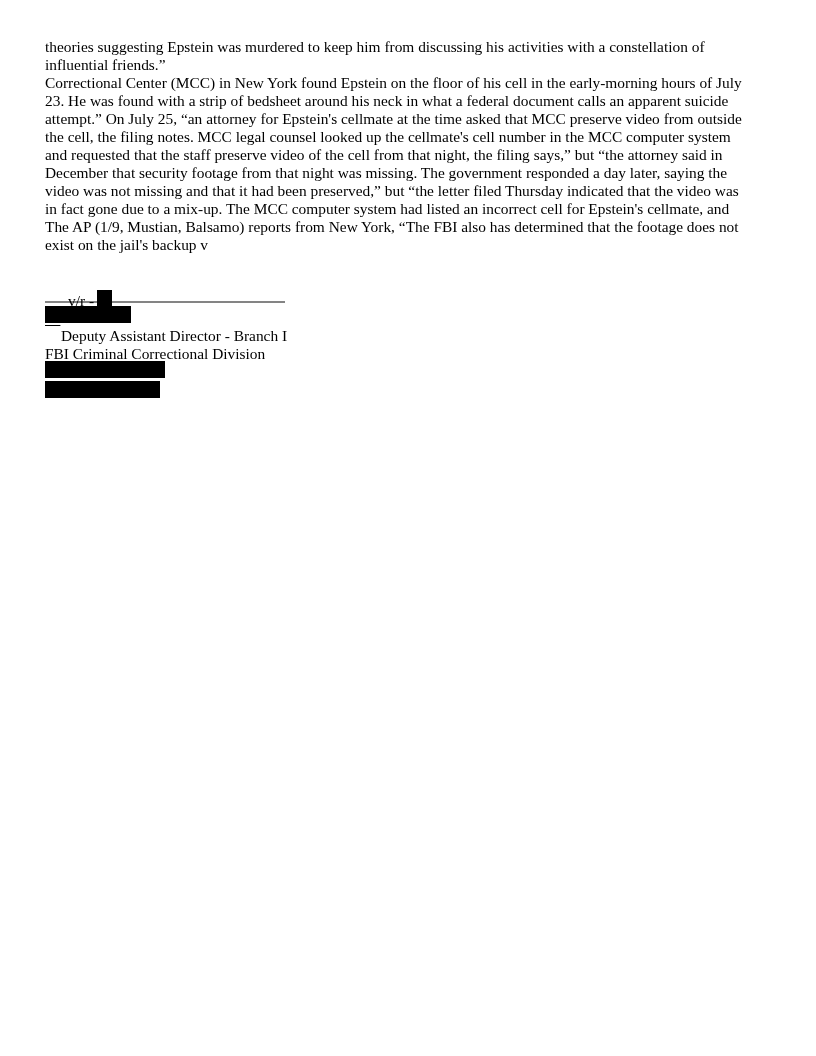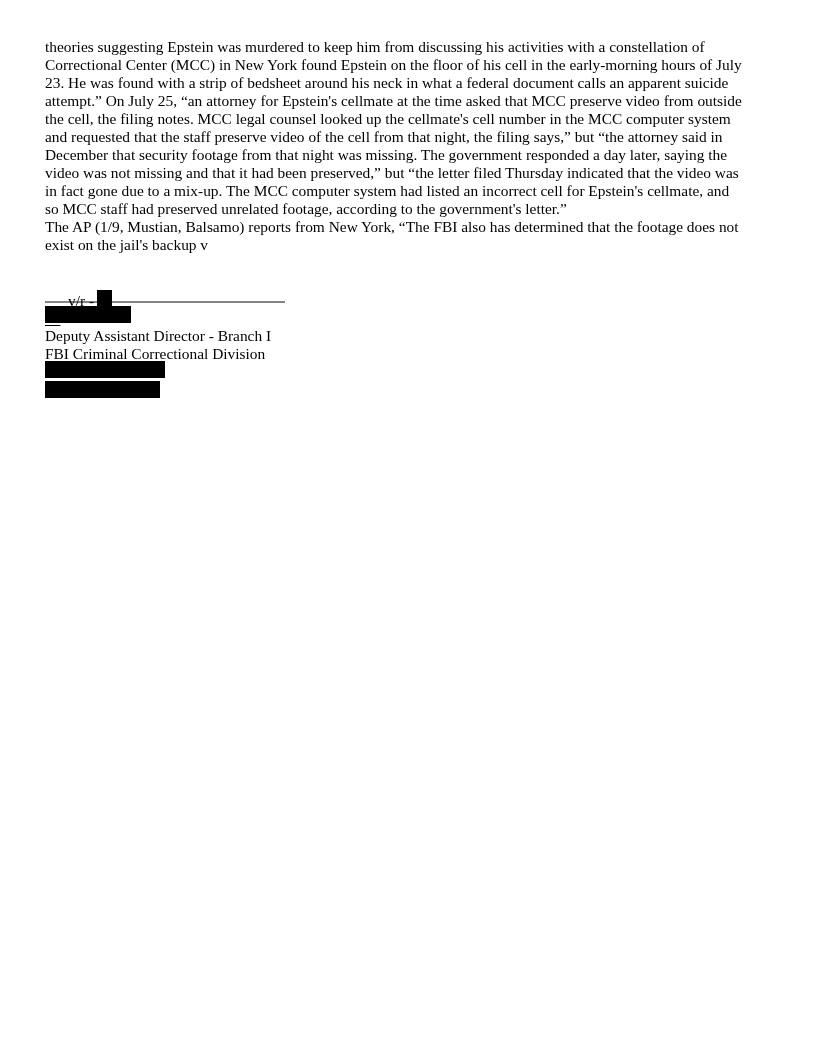--- a/index.html
+++ b/index.html
@@ -40,41 +40,41 @@
     margin-top: 18px;
     text-decoration: underline;
   }
   .sig-rule {
     width: 240px;
     height: 0;
     border-top: 2px solid #848484;
     margin-top: 11px;
   }
   .bar-name { margin-top: 3px; }
-  .title-line { margin-top: 4px; }
+  .title-line { margin-top: 4px; margin-left: 16px; }
   .bar-contact1 { margin-top: -2px; }
   .bar-contact2 { margin-top: 3px; }
 </style>
 </head>
 <body>
 
 <div class="page">
   <div class="doc">
 
     <div id="lines">
         <div class="line"><span>theories suggesting Epstein was murdered to keep him from discussing his activities with a constellation of</span></div>
+        <div class="line"><span>influential friends.”</span></div>
         <div class="line"><span>Correctional Center (MCC) in New York found Epstein on the floor of his cell in the early-morning hours of July</span></div>
         <div class="line"><span>23. He was found with a strip of bedsheet around his neck in what a federal document calls an apparent suicide</span></div>
         <div class="line"><span>attempt.” On July 25, “an attorney for Epstein's cellmate at the time asked that MCC preserve video from outside</span></div>
         <div class="line"><span>the cell, the filing notes. MCC legal counsel looked up the cellmate's cell number in the MCC computer system</span></div>
         <div class="line"><span>and requested that the staff preserve video of the cell from that night, the filing says,” but “the attorney said in</span></div>
         <div class="line"><span>December that security footage from that night was missing. The government responded a day later, saying the</span></div>
         <div class="line"><span>video was not missing and that it had been preserved,” but “the letter filed Thursday indicated that the video was</span></div>
         <div class="line"><span>in fact gone due to a mix-up. The MCC computer system had listed an incorrect cell for Epstein's cellmate, and</span></div>
-        <div class="line"><span>so MCC staff had preserved unrelated footage, according to the government's letter.”</span></div>
         <div class="line"><span>The AP (1/9, Mustian, Balsamo) reports from New York, “The FBI also has determined that the footage does not</span></div>
         <div class="line"><span>exist on the jail's backup v</span></div>
       </div>
 
     <div class="line closing-line">
       <span>v/r -</span><span class="redact-inline" style="width: 15px; height: 16px;"></span>
     </div>
 
     <div>
       <div class="sig-rule"></div>

